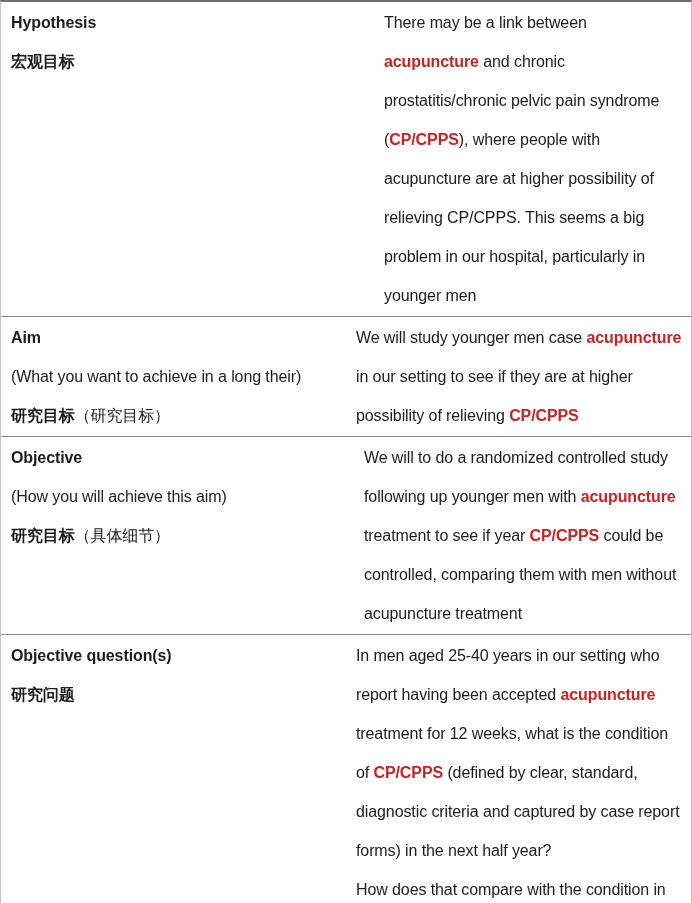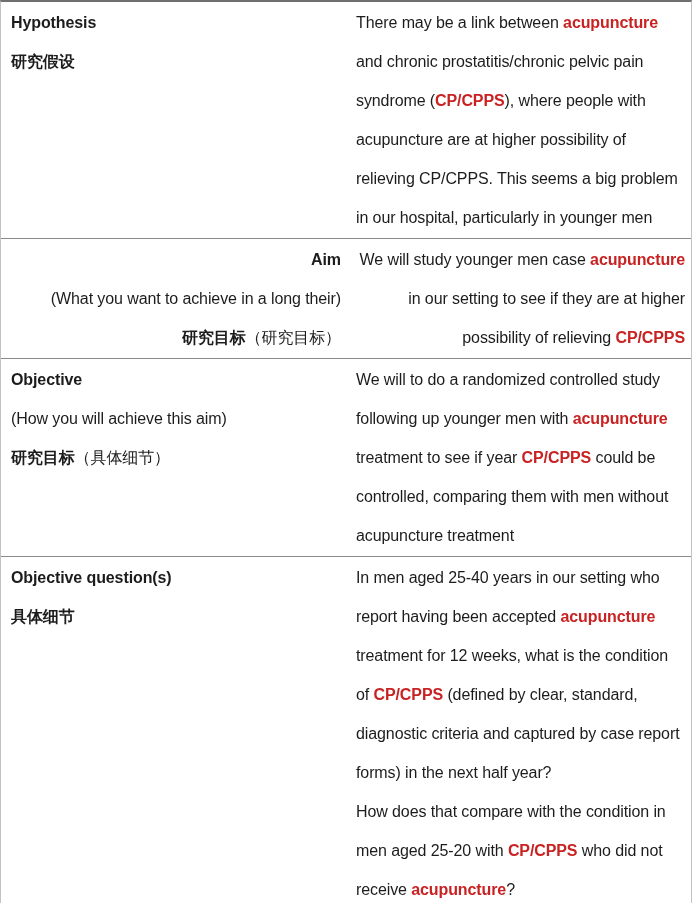--- a/index.html
+++ b/index.html
@@ -24,23 +24,23 @@
     background: #ffffff;
   }
   .doc-row {
     display: grid;
     grid-template-columns: 346px 1fr;
     border-bottom: 1px solid #8a8a8a;
     box-sizing: border-box;
   }
   .doc-row:last-child { border-bottom: none; }
   
-  .doc-row:nth-child(1) { min-height: 233px; }
-  .doc-row:nth-child(2) { min-height: 117px; text-align: right; }
-  .doc-row:nth-child(3) { min-height: 192px; }
+  .doc-row:nth-child(1) { min-height: 233px; gap: 28px; }
+  .doc-row:nth-child(2) { min-height: 117px; }
+  .doc-row:nth-child(3) { min-height: 192px; gap: 8px; }
   .doc-row:nth-child(4) { min-height: 348px; }
   .cell {
     box-sizing: border-box;
     padding: 1px 6px 1px 10px;
   }
   .cell.content { padding-left: 9px; }
   p.line {
     margin: 0;
     font-size: 16px;
     line-height: 39px;
@@ -50,21 +50,21 @@
   .seg-r { font-weight: bold; color: var(--accent, #c92222); }
 </style>
 </head>
 <body>
 
 <div class="doc-table">
   <div>
       <div class="doc-row">
         <div class="cell label">
           <p class="line"><span class="seg-b">Hypothesis</span></p>
-          <p class="line"><span class="seg-b">研究假设</span></p>
+          <p class="line"><span class="seg-b">宏观目标</span></p>
         </div>
         <div class="cell content">
           <p class="line"><span class="seg">There may be a link between </span><span class="seg-r">acupuncture</span><span class="seg"> and chronic prostatitis/chronic pelvic pain syndrome (</span><span class="seg-r">CP/CPPS</span><span class="seg">), where people with acupuncture are at higher possibility of relieving CP/CPPS. This seems a big problem in our hospital, particularly in younger men</span></p>
         </div>
       </div>
       <div class="doc-row">
         <div class="cell label">
           <p class="line"><span class="seg-b">Aim</span></p>
           <p class="line"><span class="seg">(What you want to achieve in a long their)</span></p>
           <p class="line"><span class="seg-b">研究目标</span><span class="seg">（研究目标）</span></p>
@@ -79,21 +79,21 @@
           <p class="line"><span class="seg">(How you will achieve this aim)</span></p>
           <p class="line"><span class="seg-b">研究目标</span><span class="seg">（具体细节）</span></p>
         </div>
         <div class="cell content">
           <p class="line"><span class="seg">We will to do a randomized controlled study following up younger men with </span><span class="seg-r">acupuncture</span><span class="seg"> treatment to see if year </span><span class="seg-r">CP/CPPS</span><span class="seg"> could be controlled, comparing them with men without acupuncture treatment</span></p>
         </div>
       </div>
       <div class="doc-row">
         <div class="cell label">
           <p class="line"><span class="seg-b">Objective question(s)</span></p>
-          <p class="line"><span class="seg-b">具体细节</span></p>
+          <p class="line"><span class="seg-b">研究问题</span></p>
         </div>
         <div class="cell content">
           <p class="line"><span class="seg">In men aged 25-40 years in our setting who report having been accepted </span><span class="seg-r">acupuncture</span><span class="seg"> treatment for 12 weeks, what is the condition of </span><span class="seg-r">CP/CPPS</span><span class="seg"> (defined by clear, standard, diagnostic criteria and captured by case report forms) in the next half year?</span></p>
           <p class="line"><span class="seg">How does that compare with the condition in men aged 25-20 with </span><span class="seg-r">CP/CPPS</span><span class="seg"> who did not receive </span><span class="seg-r">acupuncture</span><span class="seg">?</span></p>
         </div>
       </div>
     </div>
 </div>
 
 </body></html>

